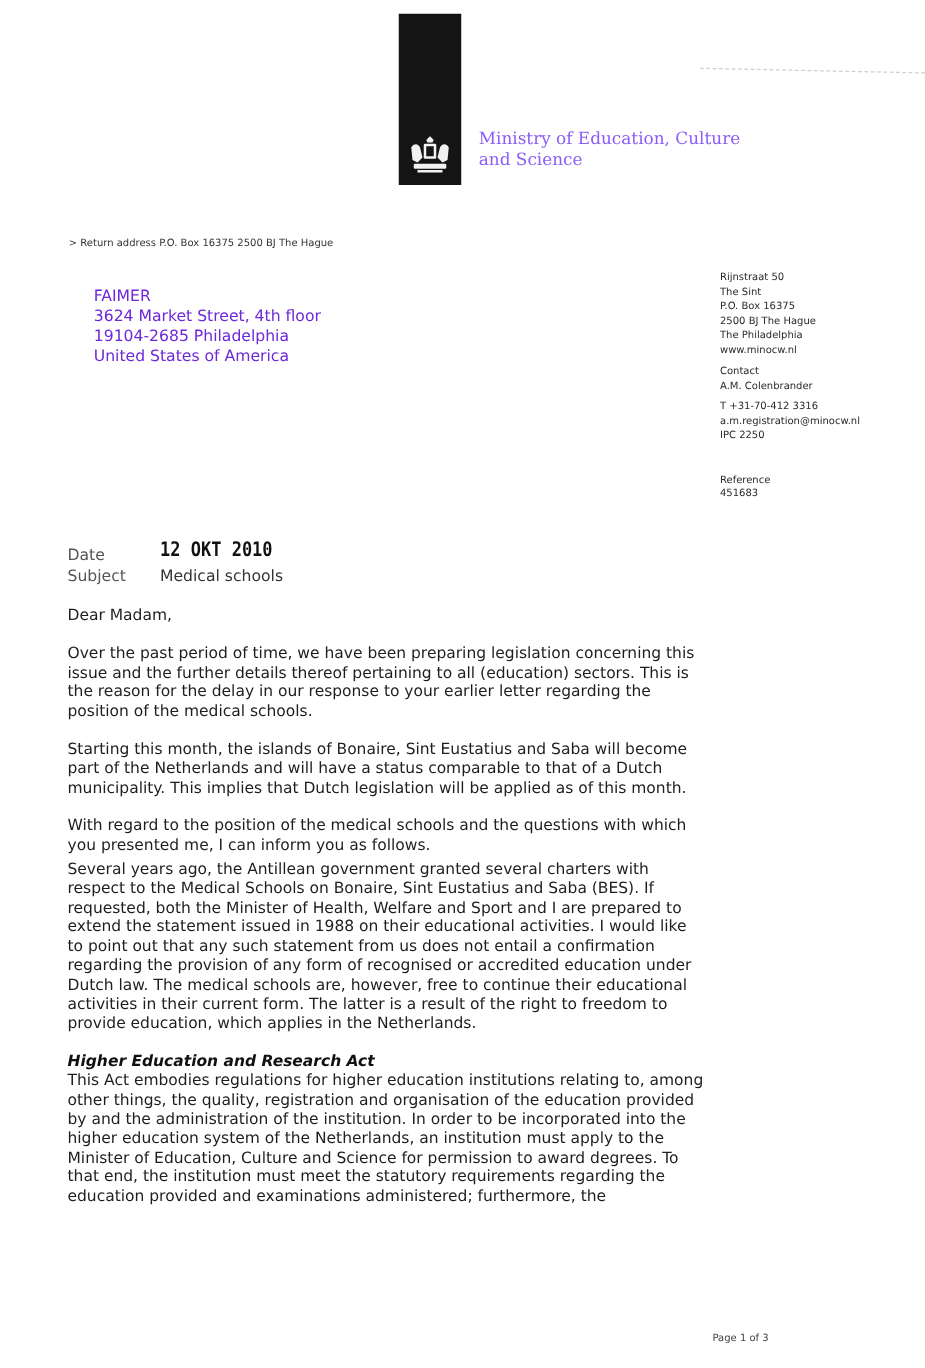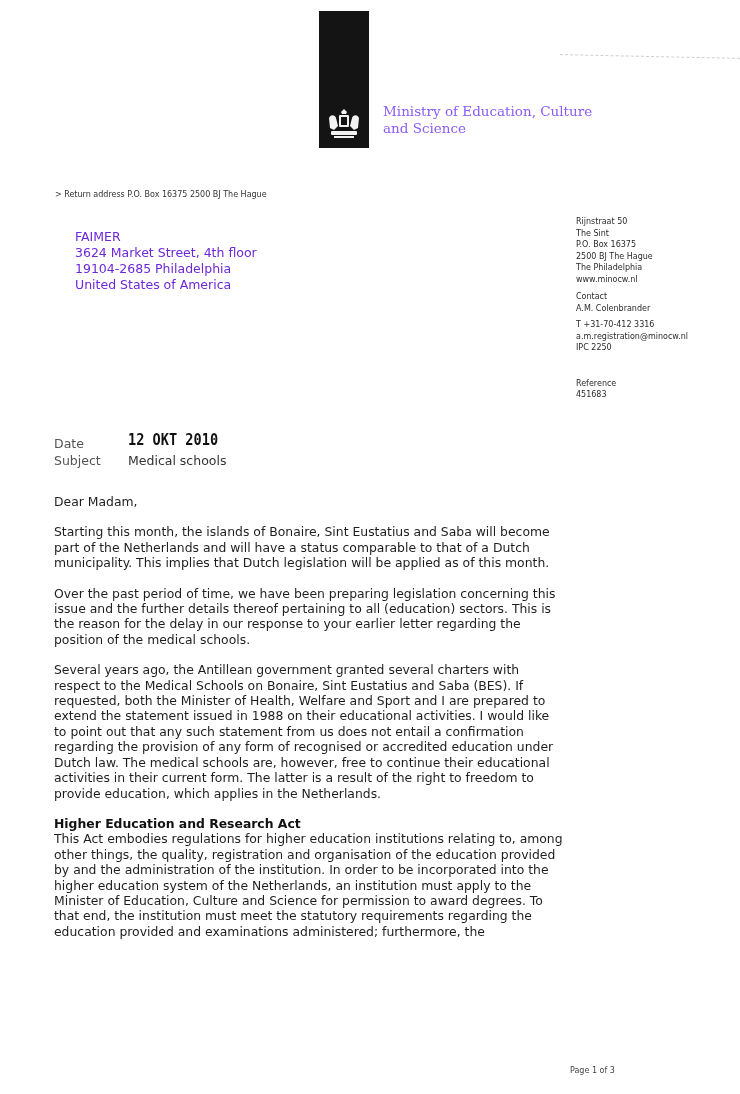--- a/index.html
+++ b/index.html
@@ -42,23 +42,23 @@
   .meta-key { width: 74px; color: #555; }
   .date-stamp {
     font-family: "DejaVu Sans Mono", monospace; font-weight: bold; font-size: 16px;
     letter-spacing: 0px; transform: scaleX(0.85); transform-origin: left center; color: #111;
     position: relative; top: -4px;
   }
   .body-text {
     position: absolute; left: 54px; top: 480px; width: 510px;
     font-size: 12.4px; line-height: 15.4px; color: #1e1e1e;
   }
-  .body-text p { margin: 14px 0 15px 0; }
+  .body-text p { margin: 4px 0 15px 0; }
   .body-text p.tight { margin: 0; }
-  .body-text h3 { font-size: 12.4px; font-weight: bold; margin: 0; line-height: 15.4px; color: #111; }
+  .body-text h3 { font-size: 12.4px; font-weight: bold; margin: 0; line-height: 15.4px; color: #111; font-style: italic; }
   .page-number {
     position: absolute; left: 570px; top: 1066px; font-size: 8px; color: #444;
   }
 </style>
 </head>
 <body>
 
 <div class="logo-bar">
   <svg class="logo-crest" viewBox="0 0 38 32">
     <g fill="#f2f2f2">
@@ -109,20 +109,21 @@
     <span class="date-stamp">12 OKT 2010</span>
   </div>
   <div class="meta-row">
     <span class="meta-key">Subject</span>
     <span>Medical schools</span>
   </div>
 </div>
 
 <div class="body-text">
   <p>Dear Madam,</p>
+  <p>Over the past period of time, we have been preparing legislation concerning this issue and the further details thereof pertaining to all (education) sectors. This is the reason for the delay in our response to your earlier letter regarding the position of the medical schools.</p>
   <p>Starting this month, the islands of Bonaire, Sint Eustatius and Saba will become part of the Netherlands and will have a status comparable to that of a Dutch municipality. This implies that Dutch legislation will be applied as of this month.</p>
-  <p>Over the past period of time, we have been preparing legislation concerning this issue and the further details thereof pertaining to all (education) sectors. This is the reason for the delay in our response to your earlier letter regarding the position of the medical schools.</p>
+  <p class="tight">With regard to the position of the medical schools and the questions with which you presented me, I can inform you as follows.</p>
   <p>Several years ago, the Antillean government granted several charters with respect to the Medical Schools on Bonaire, Sint Eustatius and Saba (BES). If requested, both the Minister of Health, Welfare and Sport and I are prepared to extend the statement issued in 1988 on their educational activities. I would like to point out that any such statement from us does not entail a confirmation regarding the provision of any form of recognised or accredited education under Dutch law. The medical schools  are, however, free to continue their educational activities in their current form. The latter is a result of the right to freedom to provide education, which applies in the Netherlands.</p>
   <h3>Higher Education and Research Act</h3>
   <p class="tight">This Act embodies regulations for higher education institutions relating to, among other things, the quality, registration and organisation of the education provided by and the administration of the institution. In order to be incorporated into the higher education system of the Netherlands, an institution must apply to the Minister of Education, Culture and Science for permission to award degrees. To that end, the institution must meet the statutory requirements regarding the education provided and examinations administered; furthermore, the</p>
 </div>
 
 <div class="page-number">Page 1 of 3</div>
 
 </body></html>

